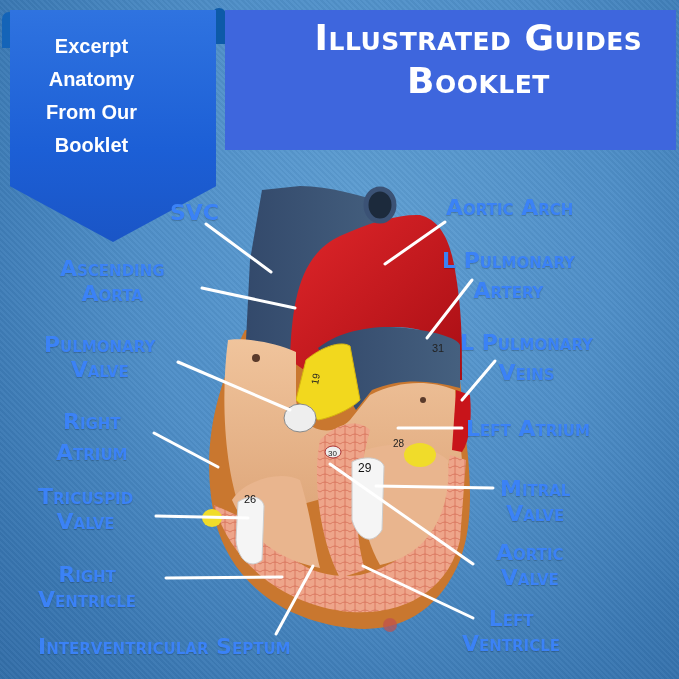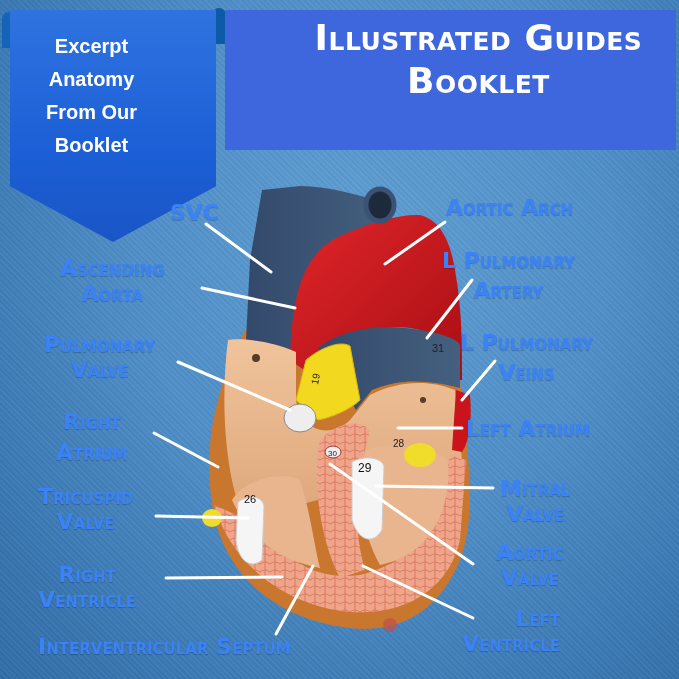--- a/index.html
+++ b/index.html
@@ -173,16 +173,16 @@
   <div>Left Atrium</div>
 </div>
 <div class="lbl" style="left:500px;top:476px;">
   <div>Mitral</div>
   <div>Valve</div>
 </div>
 <div class="lbl" style="left:469px;top:540px;margin-left:27px;">
   <div>Aortic</div>
   <div>Valve</div>
 </div>
-<div class="lbl" style="left:462px;top:606px;text-align:right;">
+<div class="lbl" style="left:462px;top:606px;">
   <div>Left</div>
   <div>Ventricle</div>
 </div>
 
 </body></html>

